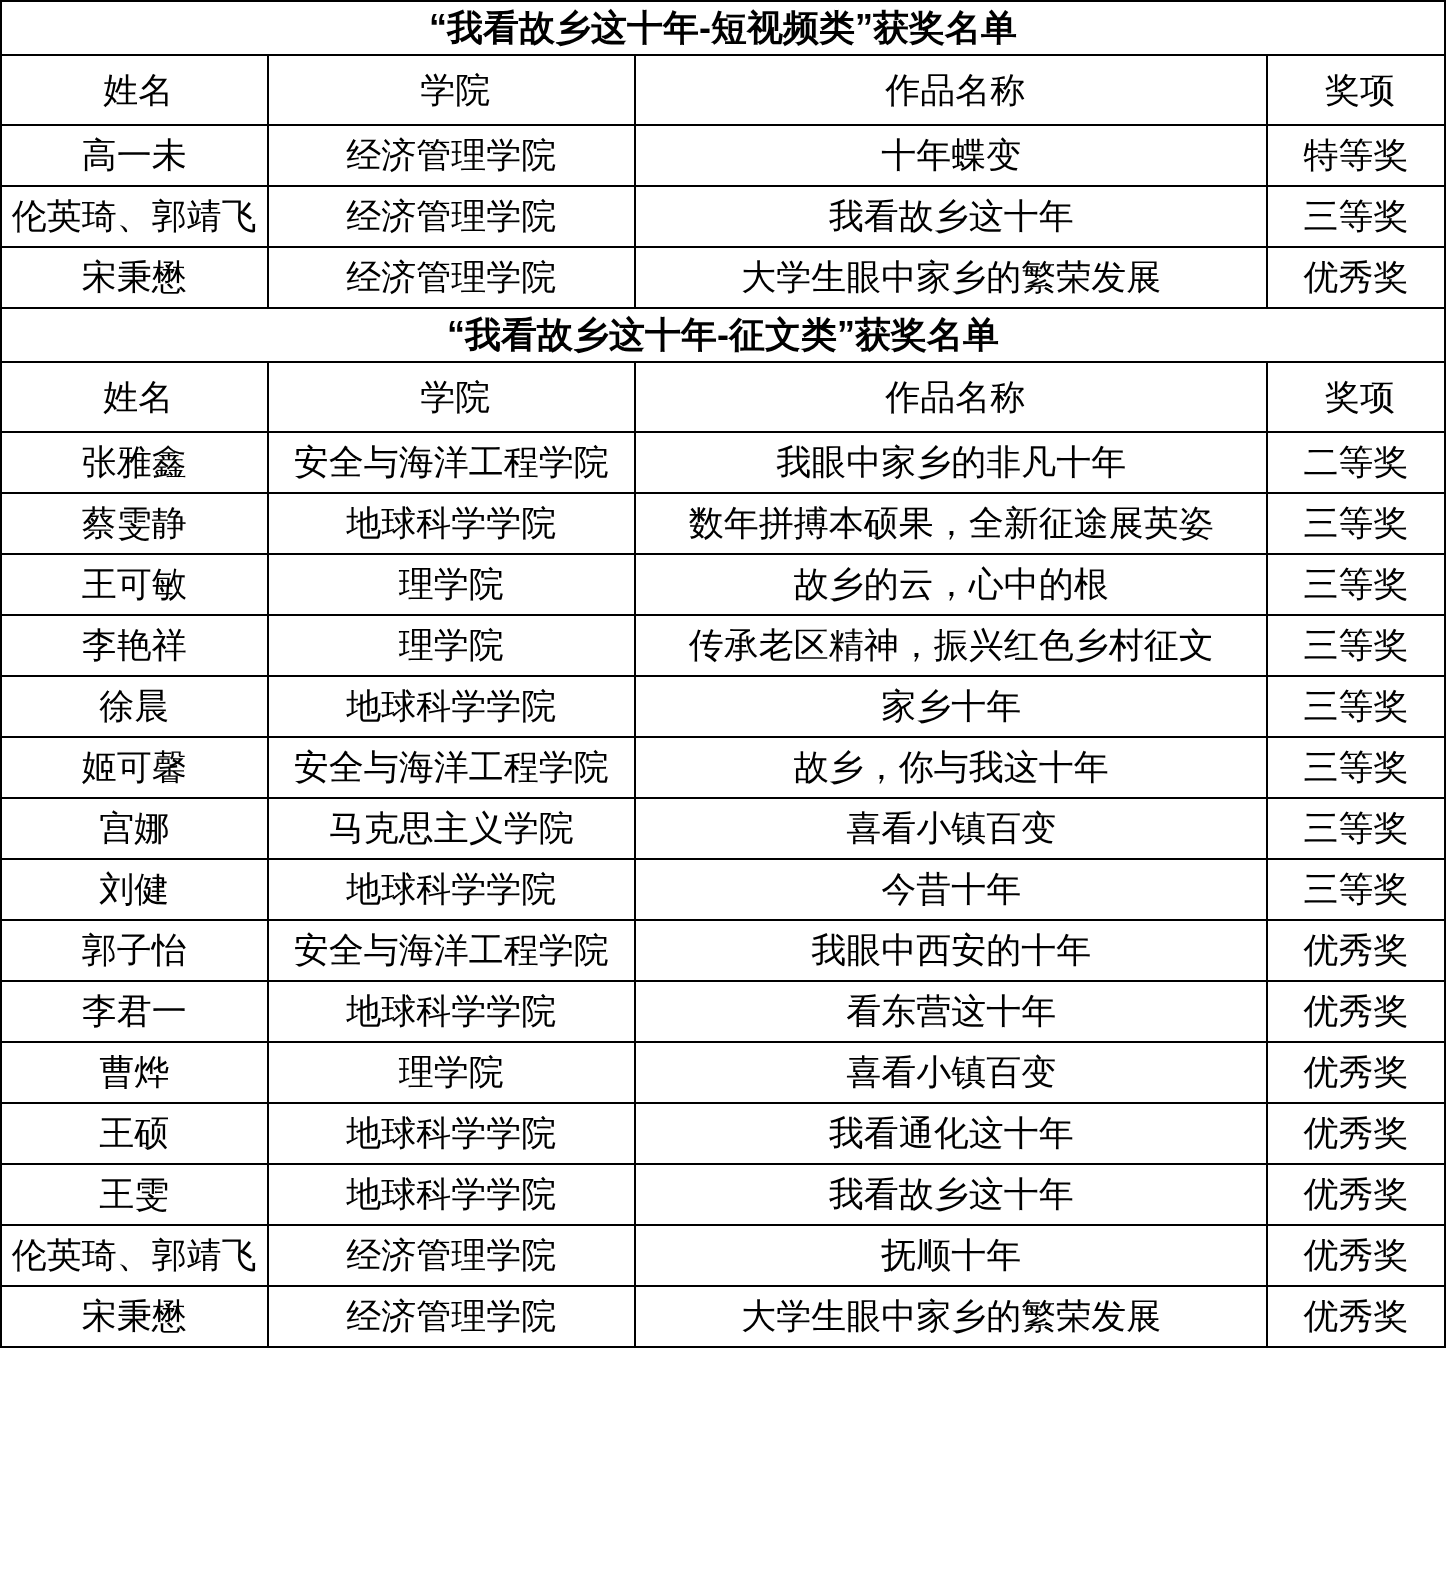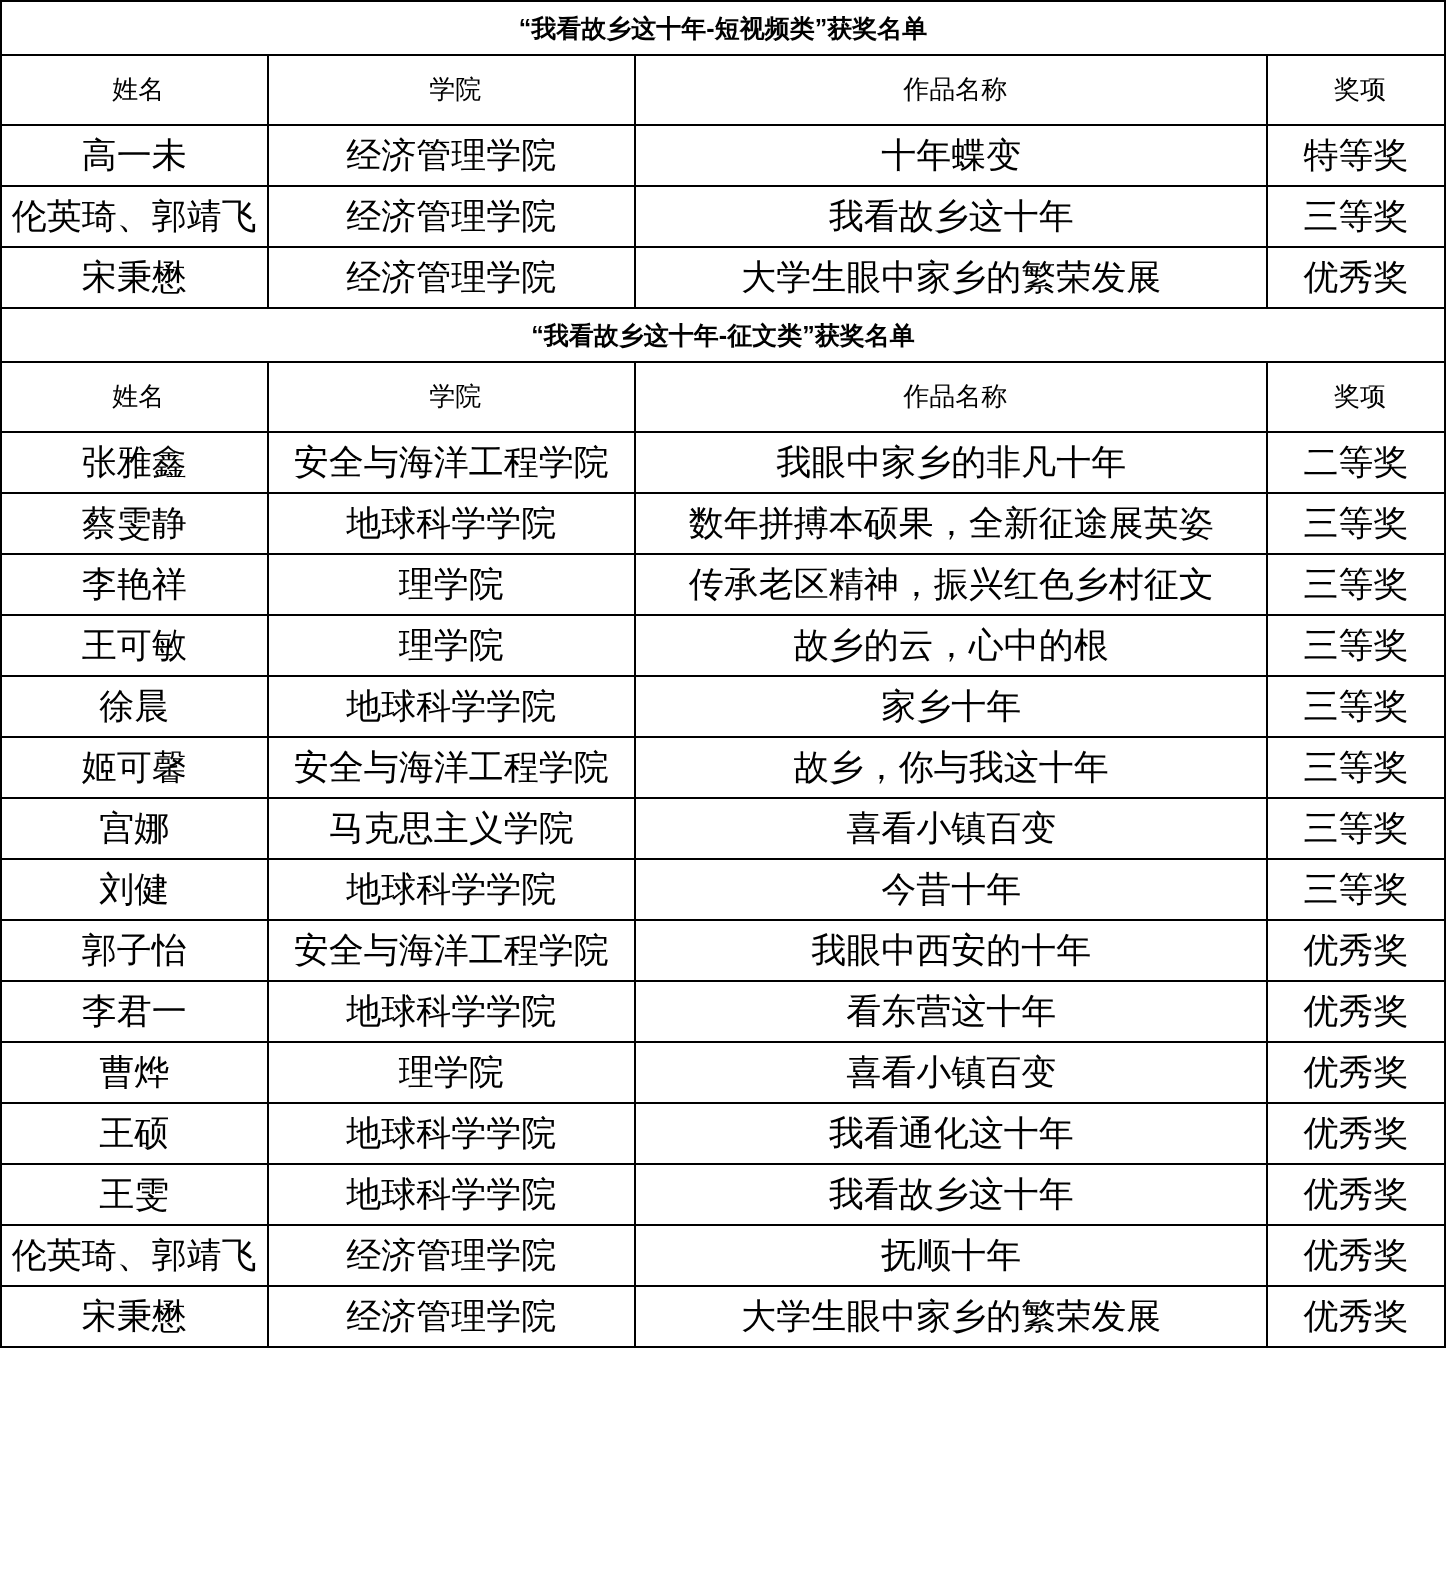--- a/index.html
+++ b/index.html
@@ -22,27 +22,27 @@
     border: 2px solid #000000;
     text-align: center;
     vertical-align: middle;
     padding: 0 2px;
     overflow: hidden;
     white-space: nowrap;
     line-height: 1.15;
   }
   tr.title-row td {
     height: 52px;
-    font-size: 25px;
+    font-size: 36px;
     font-weight: bold;
     letter-spacing: 0px;
   }
   tr.header-row td {
     height: 68px;
-    font-size: 26px;
+    font-size: 35px;
     font-weight: normal;
     padding-left: 10px;
   }
   tr.data-row td {
     height: 59px;
     font-size: 35px;
     font-weight: normal;
   }
 </style>
 </head>
@@ -98,29 +98,29 @@
         <td>我眼中家乡的非凡十年</td>
         <td>二等奖</td>
       </tr>
       <tr class="data-row">
         <td>蔡雯静</td>
         <td>地球科学学院</td>
         <td>数年拼搏本硕果，全新征途展英姿</td>
         <td>三等奖</td>
       </tr>
       <tr class="data-row">
+        <td>王可敏</td>
+        <td>理学院</td>
+        <td>故乡的云，心中的根</td>
+        <td>三等奖</td>
+      </tr>
+      <tr class="data-row">
         <td>李艳祥</td>
         <td>理学院</td>
         <td>传承老区精神，振兴红色乡村征文</td>
-        <td>三等奖</td>
-      </tr>
-      <tr class="data-row">
-        <td>王可敏</td>
-        <td>理学院</td>
-        <td>故乡的云，心中的根</td>
         <td>三等奖</td>
       </tr>
       <tr class="data-row">
         <td>徐晨</td>
         <td>地球科学学院</td>
         <td>家乡十年</td>
         <td>三等奖</td>
       </tr>
       <tr class="data-row">
         <td>姬可馨</td>

